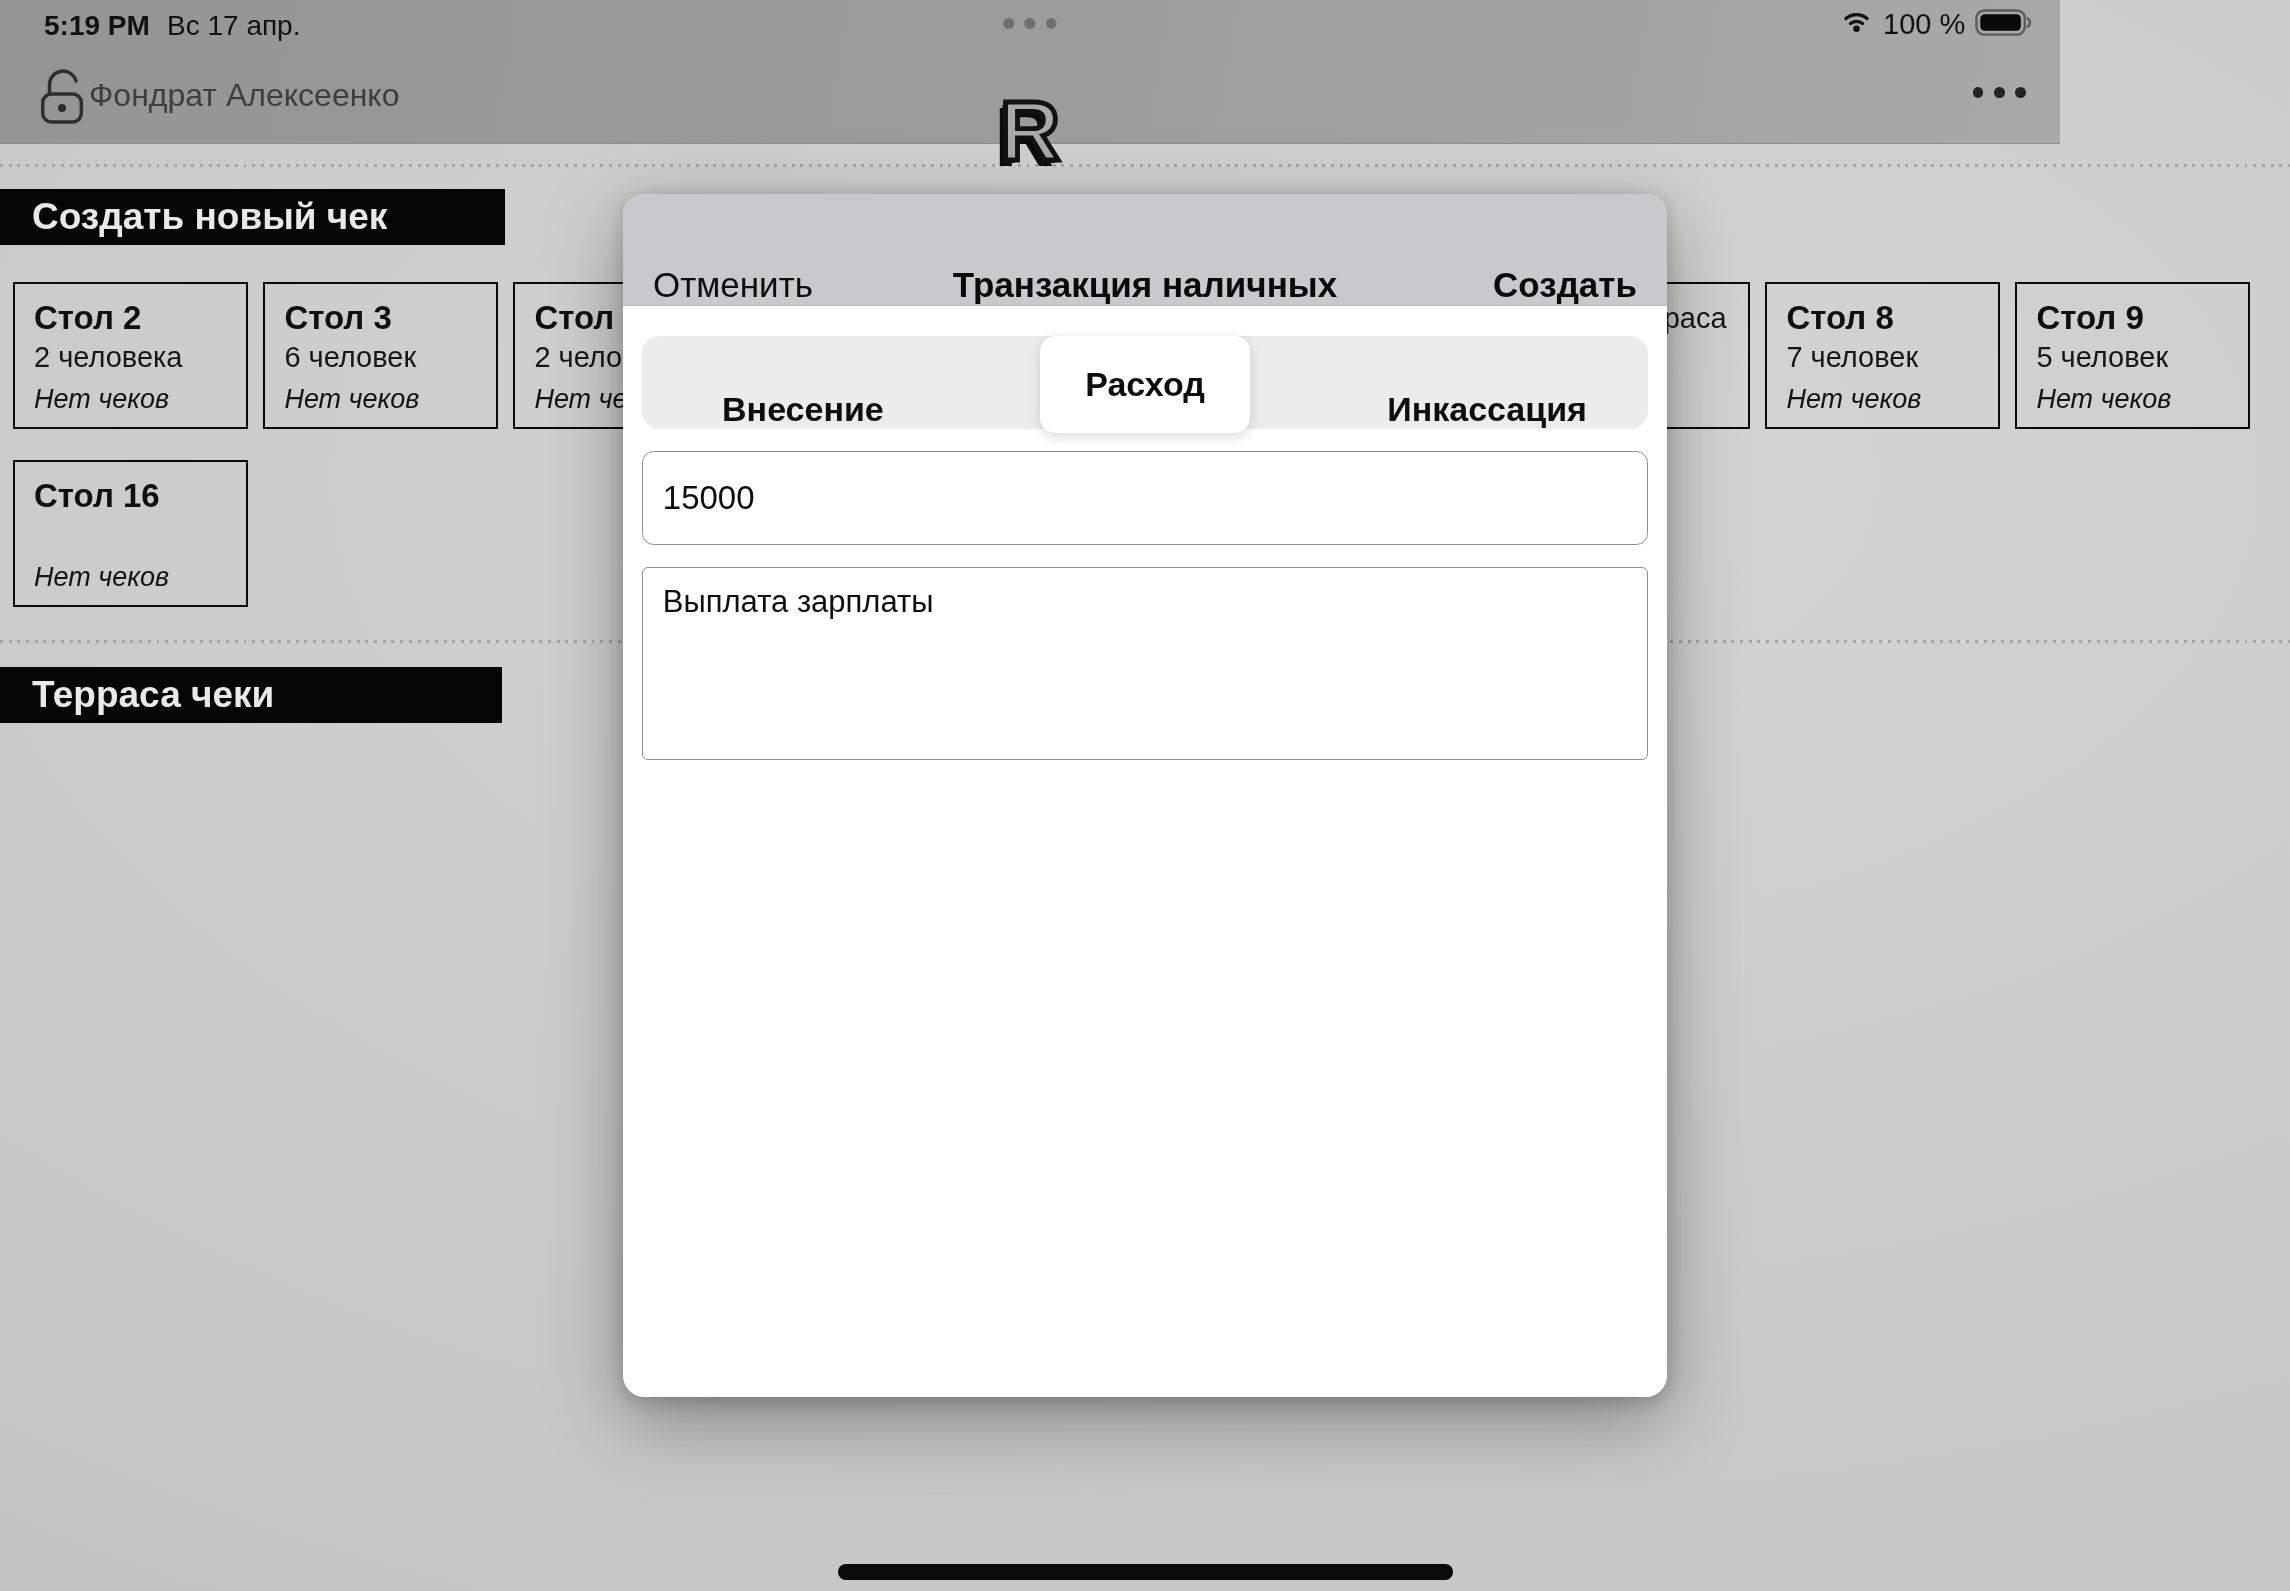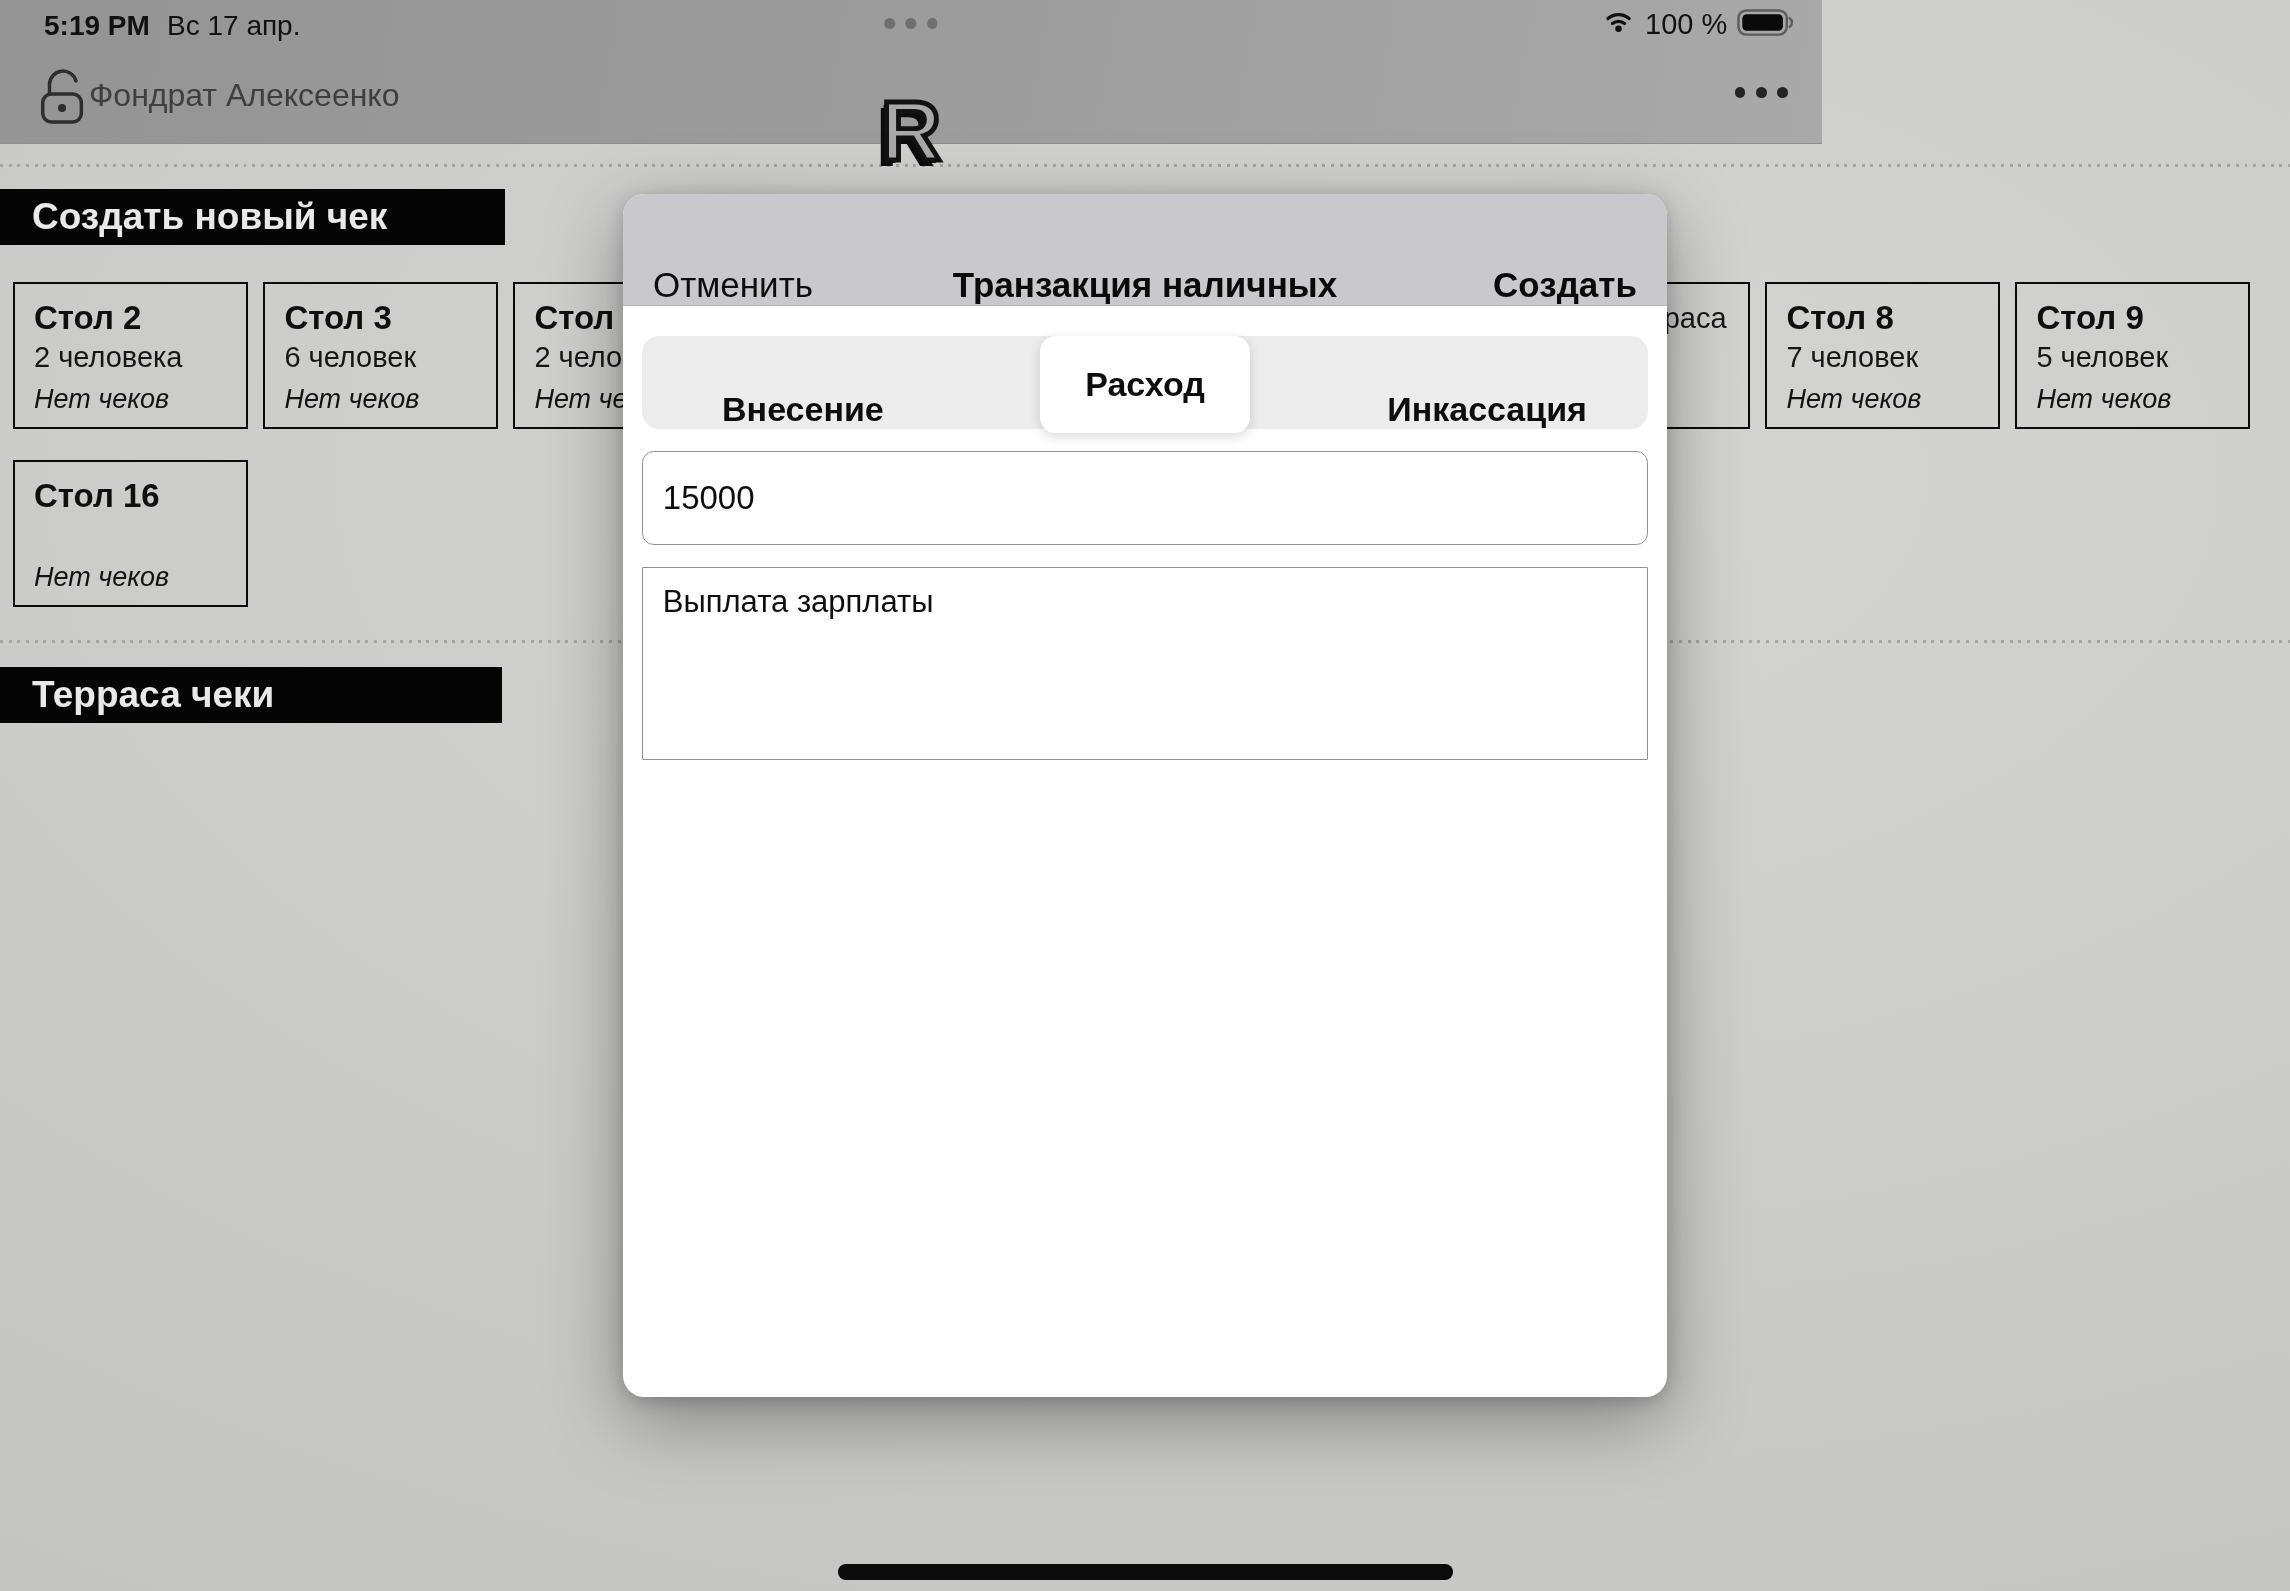--- a/index.html
+++ b/index.html
@@ -3,21 +3,21 @@
 <meta charset="utf-8">
 <style>
   html,body{margin:0;padding:0;}
   body{width:2290px;height:1591px;overflow:hidden;
        font-family:"Liberation Sans", sans-serif;
        -webkit-font-smoothing:antialiased;}
   .screen{position:relative;width:2290px;height:1591px;
           background:radial-gradient(120% 95% at 62% 30%, #d5d5d3 0%, #cdcdcb 42%, #c2c2c0 100%);}
 
   
-  .topbar{position:absolute;left:0;top:0;width:1822px;height:143px;
+  .topbar{position:absolute;left:0;top:0;width:2060px;height:143px;
           background:linear-gradient(100deg,#949494 0%,#9c9d9c 55%,#a8a9a8 100%);
           border-bottom:1px solid #8e8e8e;}
   .statusbar{position:absolute;left:0;top:0;width:100%;height:47px;}
   .status-time{position:absolute;left:44px;top:9.7px;font-size:28px;font-weight:700;color:#111;}
   .status-date{position:absolute;left:167px;top:9.7px;font-size:28px;font-weight:500;color:#111;}
   .mt-dots{position:absolute;left:50%;top:18.4px;transform:translateX(-50%);display:flex;gap:10.7px;}
   .mt-dots i{width:10.7px;height:10.7px;border-radius:50%;background:#6f6f6f;}
   .status-right{position:absolute;right:27px;top:7.8px;display:flex;align-items:flex-start;gap:9.7px;}
   .status-batt-label{font-size:29px;font-weight:500;color:#111;}
 
@@ -63,21 +63,21 @@
   .segment{flex:1;display:flex;align-items:center;justify-content:center;
            font-size:34px;font-weight:600;color:#0d0d0d;cursor:pointer;}
   .segment-pill{background:#ffffff;border-radius:15.5px;height:97px;margin:-1.9px 0 -3.9px;
                 padding:0 45px;display:flex;align-items:center;justify-content:center;
                 box-shadow:0 3.9px 11.6px rgba(0,0,0,.14);font-weight:700;}
   .field-amount{display:block;width:100%;margin-top:22px;height:94px;box-sizing:border-box;
                 border:1.9px solid #8f8f8f;border-radius:11.6px;padding:0 19.4px;
                 font-size:33px;color:#0e0e0e;background:#fff;outline:none;
                 font-family:"Liberation Sans", sans-serif;}
   .field-comment{display:block;width:100%;margin-top:22px;height:193px;box-sizing:border-box;
-                 border:1.9px solid #8f8f8f;border-radius:1px;padding:15.5px 19.4px;
+                 border:1.9px solid #8f8f8f;border-radius:6px;padding:15.5px 19.4px;
                  font-size:31px;color:#0e0e0e;background:#fff;outline:none;resize:none;
                  font-family:"Liberation Sans", sans-serif;}
 
   .home-indicator{position:absolute;left:838px;top:1564px;width:615px;height:15.5px;
                   border-radius:7.8px;background:#0b0b0b;}
 </style>
 </head>
 <body>
 
 <div class="screen">

